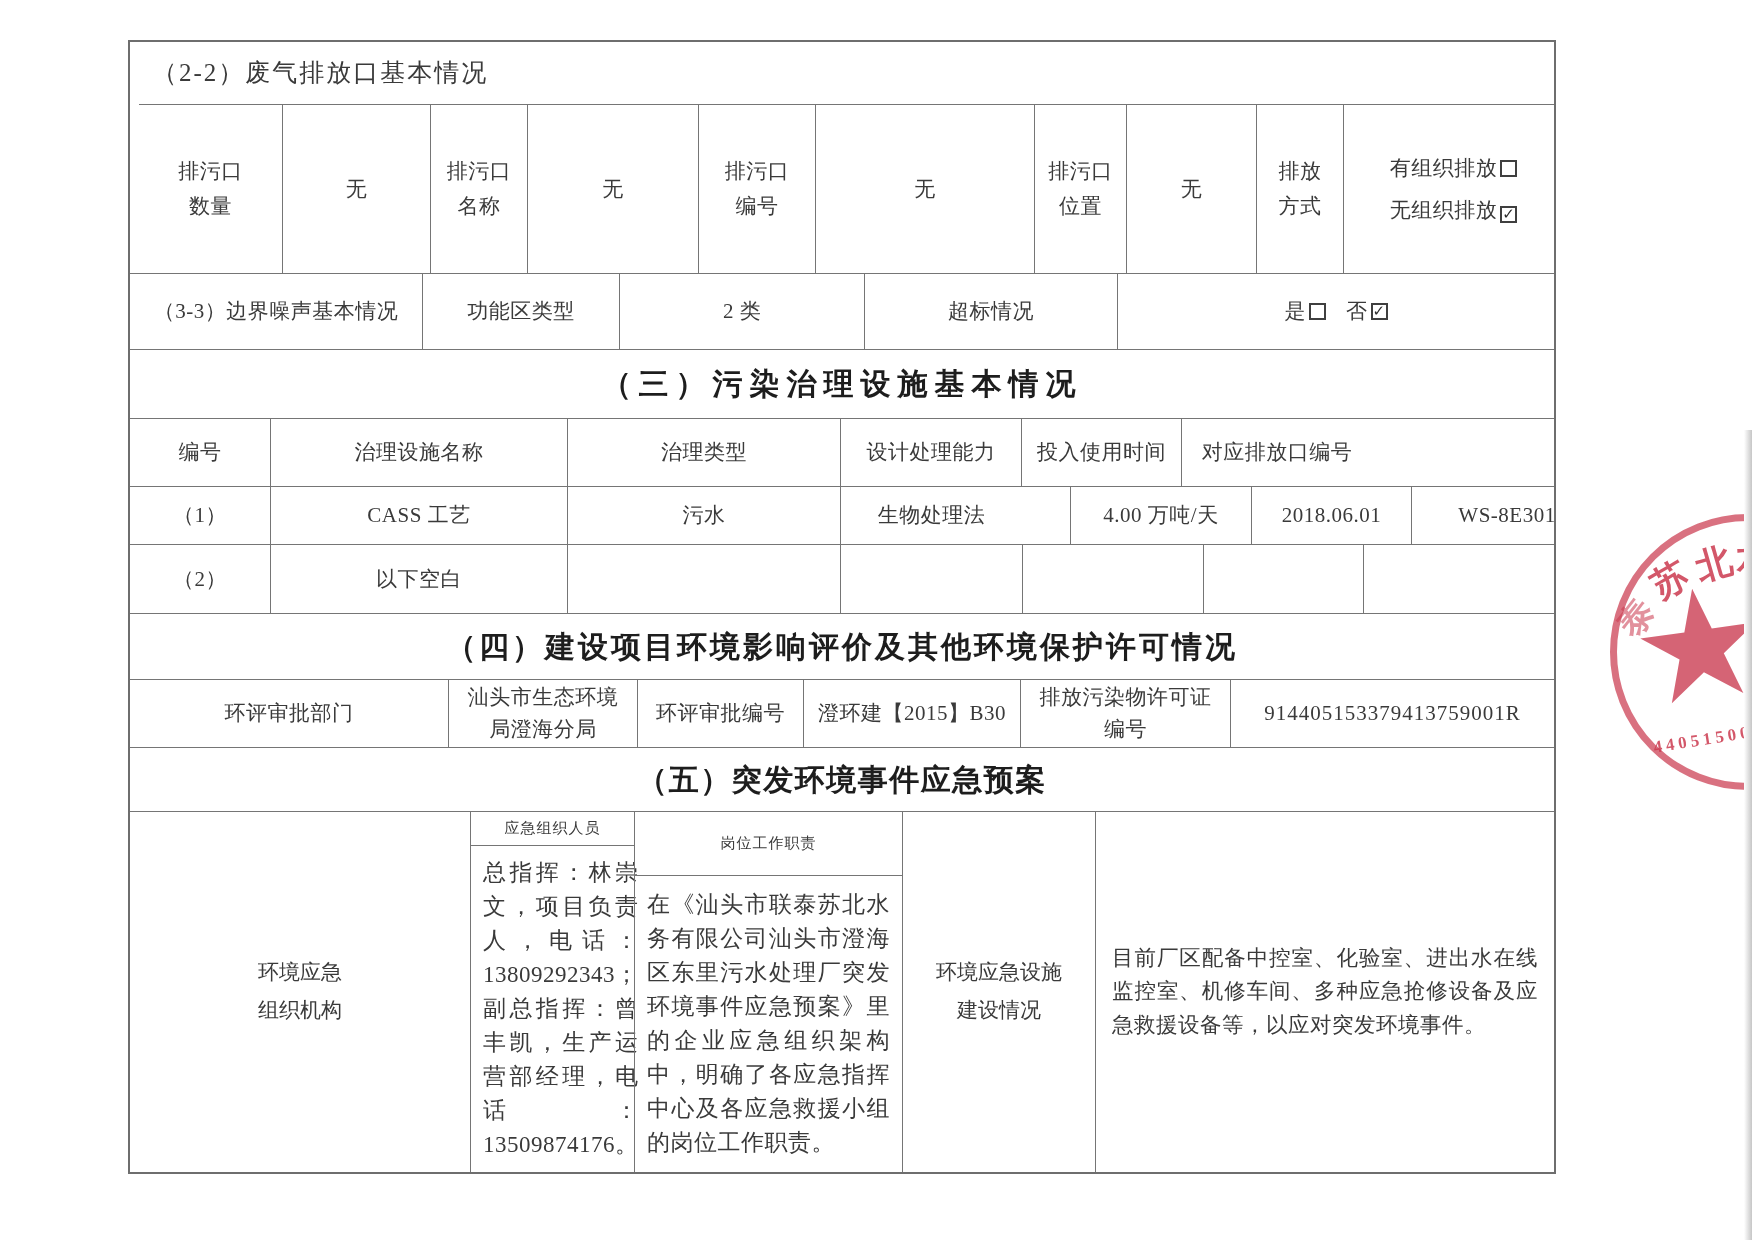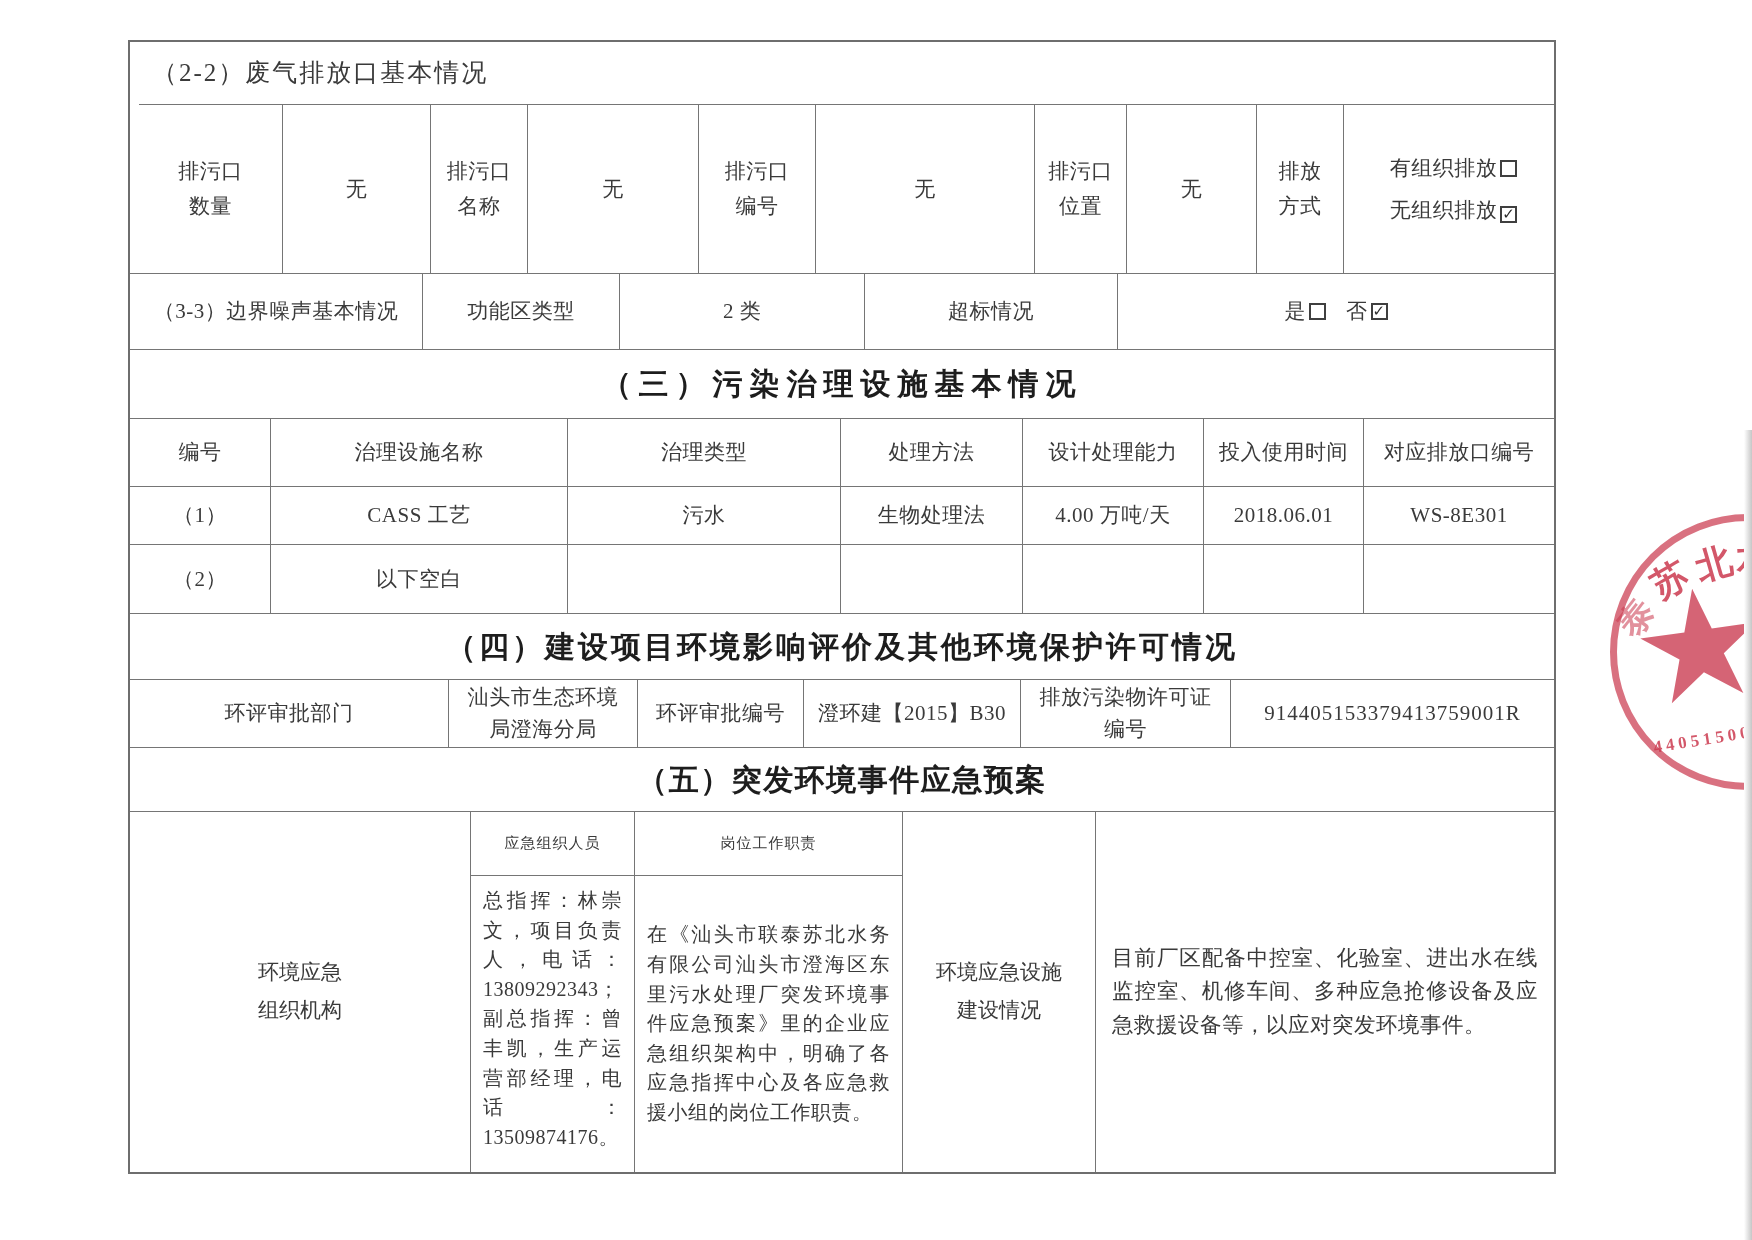--- a/index.html
+++ b/index.html
@@ -37,21 +37,21 @@
   .r-sec5{height:63px;}
   .r-k{height:360px;align-items:stretch;}
   .kcol{flex:0 0 auto;box-sizing:border-box;border-left:1.5px solid #757575;display:flex;flex-direction:column;}
   .kcol:first-child{border-left:none;}
   .khead{
     height:64px;box-sizing:border-box;border-bottom:1.5px solid #757575;
     display:flex;align-items:center;justify-content:center;font-size:15px;letter-spacing:1px;
   }
   .kbody{
     flex:1;display:flex;align-items:flex-start;justify-content:flex-start;
-    text-align:justify;font-size:20px;line-height:1.48;padding:10px 12px;letter-spacing:0.5px;
+    text-align:justify;font-size:23px;line-height:1.48;padding:10px 12px;letter-spacing:0.5px;
   }
   .kcenter{flex:1;display:flex;align-items:center;justify-content:center;text-align:center;font-size:21px;line-height:1.8;}
   .kpara{flex:1;display:flex;align-items:center;padding:14px 16px;text-align:justify;font-size:21.5px;line-height:1.55;letter-spacing:0.5px;}
   .cb{
     display:inline-flex;align-items:center;justify-content:center;
     width:17px;height:17px;border:2px solid #3f3f3f;box-sizing:border-box;
     vertical-align:-2px;margin-left:3px;font-size:15px;line-height:1;color:#2c2c2c;
   }
   .cb i{font-style:normal;}
   .mode-lines{text-align:left;line-height:2.0;}
@@ -137,32 +137,31 @@
     </div>
 
     <div class="row r-sech">
       <div class="c sech-cell ls7">（三）污染治理设施基本情况</div>
     </div>
 
     <div class="row r-th">
       <div class="c" style="width:140px;">编号</div>
       <div class="c" style="width:297px;">治理设施名称</div>
       <div class="c" style="width:273px;">治理类型</div>
-      <div class="c" style="width:182px;">处理方法</div>
       <div class="c" style="width:181px;">设计处理能力</div>
       <div class="c" style="width:160px;">投入使用时间</div>
       <div class="c" style="width:191px;">对应排放口编号</div>
     </div>
 
     <div class="row r-t1">
       <div class="c" style="width:140px;">（1）</div>
       <div class="c" style="width:297px;">CASS 工艺</div>
       <div class="c" style="width:273px;">污水</div>
       <div class="c" style="width:182px;">生物处理法</div>
-      <div class="c" style="width:181px;">4.00 万吨/天</div>
+      <div class="c" style="width:181px;margin-left:48px;">4.00 万吨/天</div>
       <div class="c" style="width:160px;">2018.06.01</div>
       <div class="c" style="width:191px;">WS-8E301</div>
     </div>
 
     <div class="row r-t2">
       <div class="c" style="width:140px;">（2）</div>
       <div class="c" style="width:297px;">以下空白</div>
       <div class="c" style="width:273px;"></div>
       <div class="c" style="width:182px;"></div>
       <div class="c" style="width:181px;"></div>

